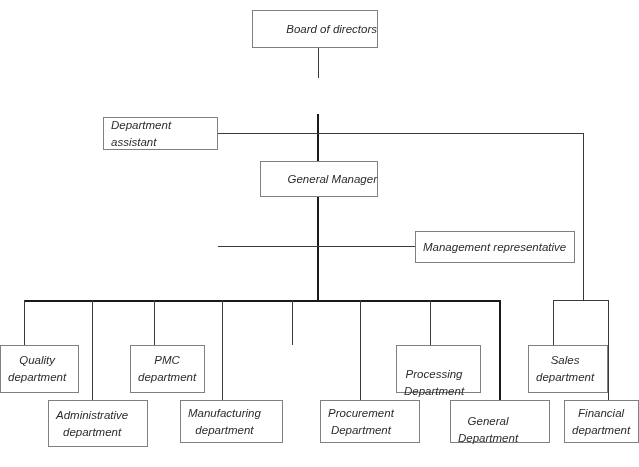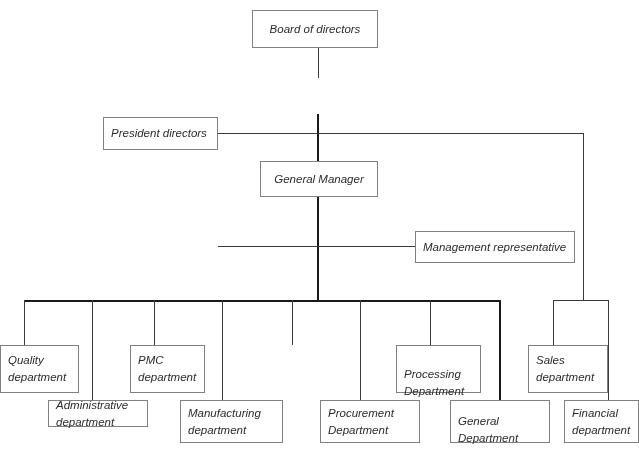--- a/index.html
+++ b/index.html
@@ -16,23 +16,23 @@
     border:1px solid #808080;
     background:#ffffff;
     font-style:italic;
     font-size:11.5px;
     color:#2b2b2b;
     line-height:1.45;
     display:flex;
     align-items:center;
     z-index:3;
   }
-  .node.center{justify-content:center;text-align:center;}
+  .node.center{justify-content:flex-end;text-align:center;}
   .node.left{justify-content:flex-start;text-align:left;padding-left:7px;}
-  .node.lower{font-size:11.5px;}
+  .node.lower{font-size:11.5px;text-align:center;}
   .conn{
     position:absolute;
     background:#3a3a3a;
     z-index:1;
   }
   .conn.h{height:1px;}
   .conn.v{width:1px;}
   .conn.thick{background:#1a1a1a;}
   .conn.thick.v{width:2px;}
   .conn.thick.h{height:2px;}
@@ -68,21 +68,21 @@
   <div class="conn h" style="left:553px;top:300px;width:56px;"></div>
   <div class="conn v" style="left:553px;top:300px;height:45px;"></div>
   <div class="conn v" style="left:608px;top:300px;height:100px;"></div>
 
   <div class="node center" style="left:252px;top:10px;width:126px;height:38px;">
     <span>Board of directors</span>
   </div>
 
 
   <div class="node left" style="left:103px;top:117px;width:115px;height:33px;">
-    <span>President directors</span>
+    <span>Department assistant</span>
   </div>
 
   <div class="node center" style="left:260px;top:161px;width:118px;height:36px;">
     <span>General Manager</span>
   </div>
 
 
   <div class="node left" style="left:415px;top:231px;width:160px;height:32px;">
     <span>Management representative</span>
   </div>
@@ -101,21 +101,21 @@
   <div class="node left lower" style="left:396px;top:345px;width:85px;height:48px;">
     <span style="white-space:pre-line;margin-top:28px;">Processing
 Department</span>
   </div>
 
   <div class="node left lower" style="left:528px;top:345px;width:80px;height:48px;">
     <span style="white-space:pre-line;">Sales
 department</span>
   </div>
 
-  <div class="node left lower" style="left:48px;top:400px;width:100px;height:27px;">
+  <div class="node left lower" style="left:48px;top:400px;width:100px;height:47px;">
     <span style="white-space:pre-line;">Administrative
 department</span>
   </div>
 
   <div class="node left lower" style="left:180px;top:400px;width:103px;height:43px;">
     <span style="white-space:pre-line;">Manufacturing
 department</span>
   </div>
 
   <div class="node left lower" style="left:320px;top:400px;width:100px;height:43px;">

